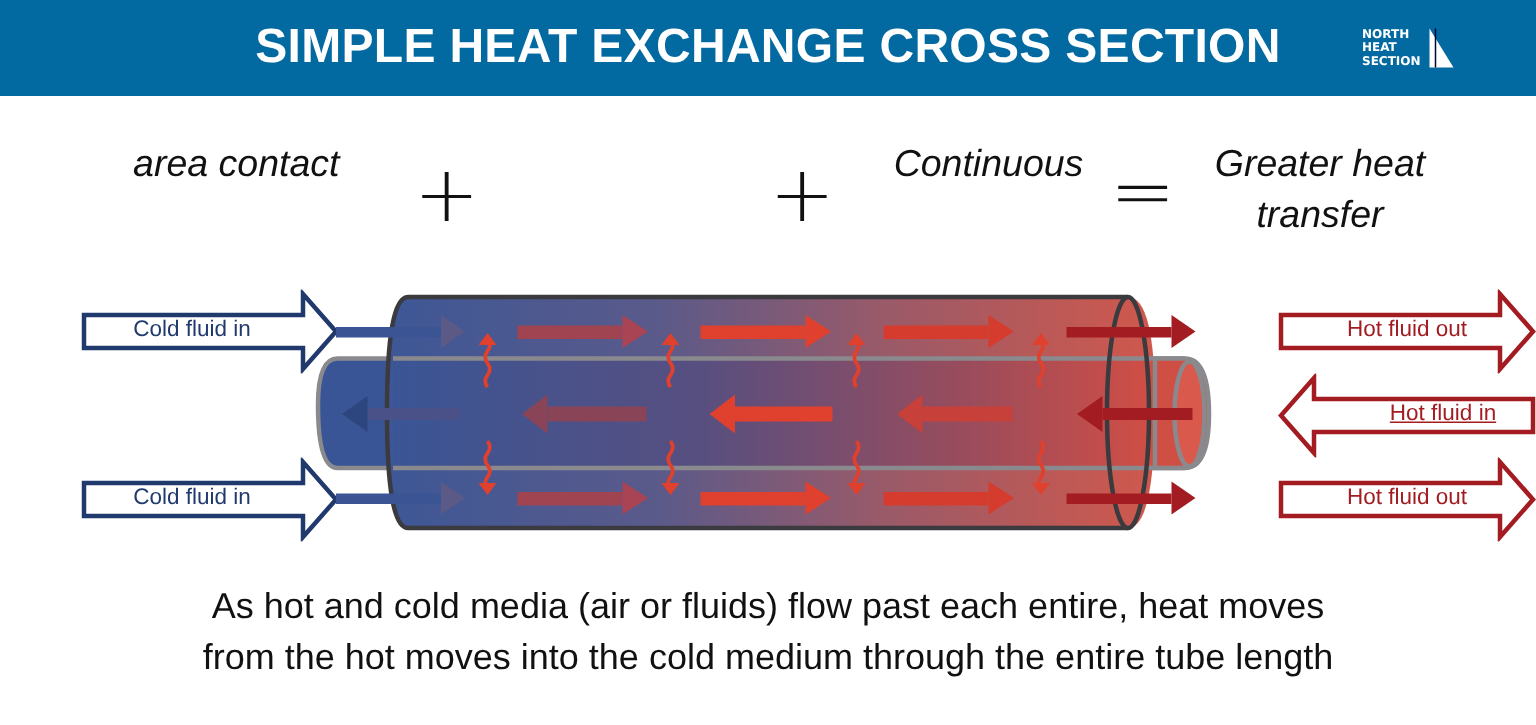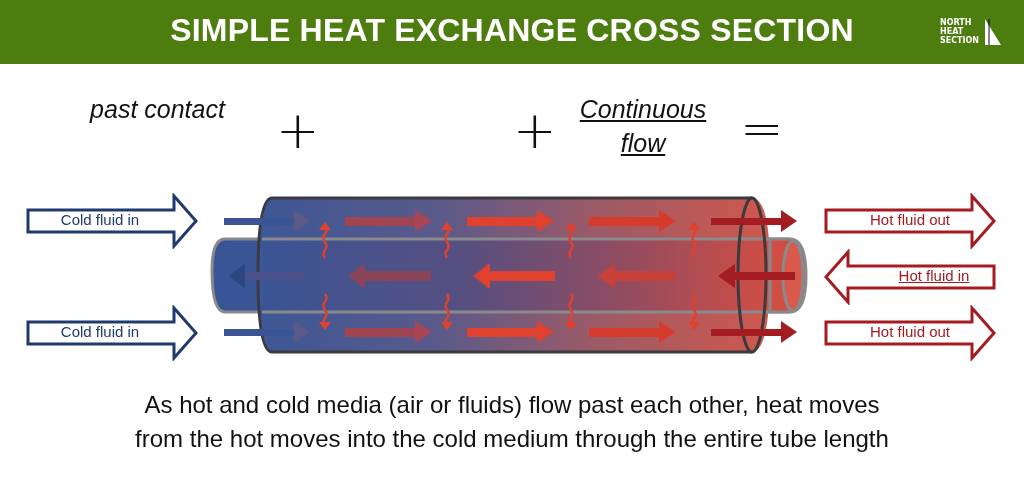--- a/index.html
+++ b/index.html
@@ -1,49 +1,49 @@
 <!DOCTYPE html>
 <html><head>
 <meta charset="utf-8">
 <style>
   * { margin: 0; padding: 0; box-sizing: border-box; }
   html, body { width: 1024px; height: 483px; background: #ffffff; overflow: hidden; }
   body { position: relative; font-family: "Liberation Sans", "DejaVu Sans", sans-serif; }
 
   .header {
     position: absolute; left: 0; top: 0; width: 1024px; height: 64px;
-    background: #4d7c0f;
+    background: #0369a1;
   }
   .header-title {
     position: absolute; left: 0; width: 1024px; top: 12px; text-align: center;
     color: #ffffff; font-weight: bold; font-size: 32px; letter-spacing: 0.2px;
     font-family: "Liberation Sans", sans-serif;
   }
   .logo {
-    position: absolute; left: 940px; top: 18px; width: 64px; height: 30px;
+    position: absolute; left: 908px; top: 18px; width: 64px; height: 30px;
   }
   .logo-text {
     position: absolute; left: 0; top: 0; color: #fff; font-weight: bold;
     font-size: 8px; line-height: 9px; font-family: "DejaVu Sans", sans-serif;
   }
 
   .equation { position: absolute; top: 92px; left: 0; width: 1024px; height: 80px; }
   .term {
     position: absolute; text-align: center; font-style: italic;
     font-size: 25px; line-height: 34px; color: #111111;
     font-family: "Liberation Sans", sans-serif;
   }
   .op {
     position: absolute; font-size: 52px; color: #111; line-height: 52px;
     font-family: "DejaVu Sans", sans-serif; font-weight: 300;
   }
 
   .diagram { position: absolute; left: 0; top: 185px; width: 1024px; height: 190px; }
 
-  .label-arrow { position: absolute; }
+  .label-arrow { position: absolute; margin-left: 28px; }
   .label-arrow svg { position: absolute; left: 0; top: 0; }
   .label-arrow .lbl {
     position: absolute; font-size: 15px; font-family: "Liberation Sans", sans-serif;
     text-align: center;
   }
   .cold .lbl { color: #213a6e; }
   .hot .lbl { color: #a31c22; padding-left: 24px; }
 
   .caption {
     position: absolute; left: 0; top: 388px; width: 1024px; text-align: center;
@@ -64,30 +64,31 @@
     </div>
     <svg style="position:absolute;left:44px;top:0" width="18" height="29" viewBox="0 0 18 29">
       <polygon points="1,1 1,27 17,27" fill="#ffffff"></polygon>
       <line x1="5" y1="1" x2="5" y2="27" stroke="#03062c" stroke-width="1"></line>
     </svg>
   </div>
 </div>
 
 <div class="equation">
   <div class="term" style="left:55px;width:205px;">
-    <div>past contact</div>
+    <div>area contact</div>
   </div>
   <div class="op" style="left:276px;top:12px;">+</div>
   <div class="op" style="left:513px;top:12px;">+</div>
-  <div class="term" style="left:568px;width:150px;text-decoration:underline;">
+  <div class="term" style="left:584px;width:150px;">
     <div>Continuous</div>
-    <div>flow</div>
   </div>
   <div class="op" style="left:740px;top:10px;">=</div>
   <div class="term" style="left:795px;width:170px;">
+    <div>Greater heat</div>
+    <div>transfer</div>
   </div>
 </div>
 
 <div class="diagram">
 
   <div class="label-arrow cold" style="left:26px;top:8px;width:172px;height:56px;">
     <svg width="172" height="56" viewBox="0 0 172 56">
       <polygon points="2,17 148,17 148,3 170,28 148,53 148,39 2,39" fill="#fff" stroke="#213a6e" stroke-width="3"></polygon>
     </svg>
     <div class="lbl" style="left:4px;top:18px;width:140px;">Cold fluid in</div>
@@ -228,15 +229,15 @@
       </g>
       <g>
         <path d="M 694 294 q 3 4 0 8 q -3 4 0 8 q 3 4 0 8 q -3 4 0 6"></path>
         <polygon points="688,322 694,330 700,322" fill="#e0402e" stroke="none"></polygon>
       </g>
     </g>
   </svg>
 </div>
 
 <div class="caption">
-  <div>As hot and cold media (air or fluids) flow past each other, heat moves</div>
+  <div>As hot and cold media (air or fluids) flow past each entire, heat moves</div>
   <div>from the hot moves into the cold medium through the entire tube length</div>
 </div>
 
 </body></html>

